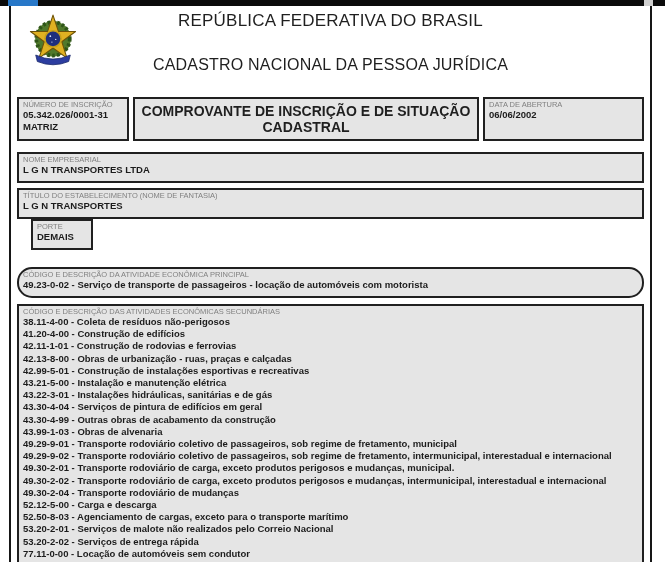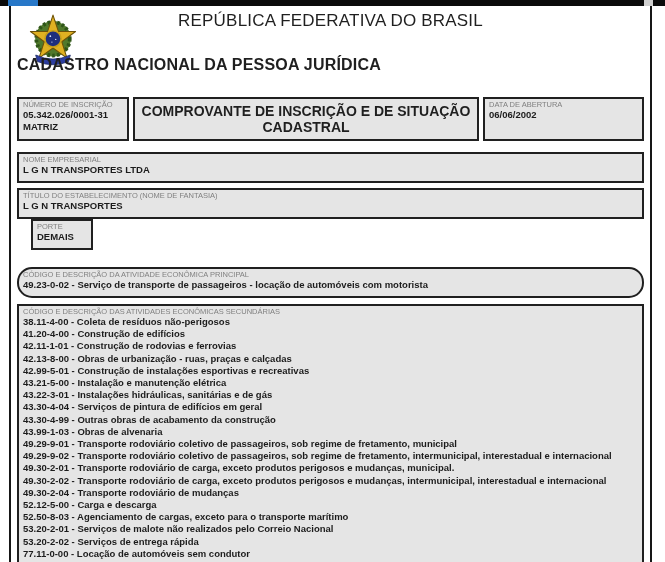--- a/index.html
+++ b/index.html
@@ -10,21 +10,21 @@
   .topbar{position:absolute;top:0;left:0;width:665px;height:6px;background:#0b0b0b;}
   .topbar-accent{position:absolute;top:0;left:8px;width:30px;height:6px;background:#2878c8;}
   .topbar-notch{position:absolute;top:0;left:644px;width:9px;height:6px;background:#cfcfcf;}
 
   
   .page{position:absolute;top:6px;left:9px;width:643px;height:556px;border-left:2px solid #161616;border-right:2px solid #161616;box-sizing:border-box;background:#fff;padding:0 6px 0 6px;}
 
   .header{position:relative;height:86px;}
   .emblem{position:absolute;left:9px;top:8px;width:54px;height:54px;}
   .title1{position:absolute;top:5px;left:0;width:100%;text-align:center;font-size:17px;font-weight:normal;letter-spacing:.2px;}
-  .title2{position:absolute;top:50px;left:0;width:100%;text-align:left;font-size:16px;font-weight:bold;letter-spacing:.2px;}
+  .title2{position:absolute;top:50px;left:0;width:100%;text-align:center;font-size:16px;font-weight:normal;letter-spacing:.2px;}
 
   .row{display:flex;}
   .box{border:2px solid #202020;background:#e5e5e5;padding:1px 4px 2px 4px;box-sizing:border-box;}
   .lbl{font-size:7.5px;line-height:9px;color:#808080;white-space:nowrap;}
   .val{font-size:9.5px;line-height:12px;font-weight:bold;color:#1c1c1c;}
 
   .row1{margin-top:5px;}
   .box-inscr{width:112px;min-height:44px;}
   .box-cert{flex:1;margin-left:4px;display:flex;align-items:center;justify-content:center;min-height:44px;}
   .cert-title{font-size:14px;font-weight:bold;text-align:center;line-height:16px;max-width:342px;}

